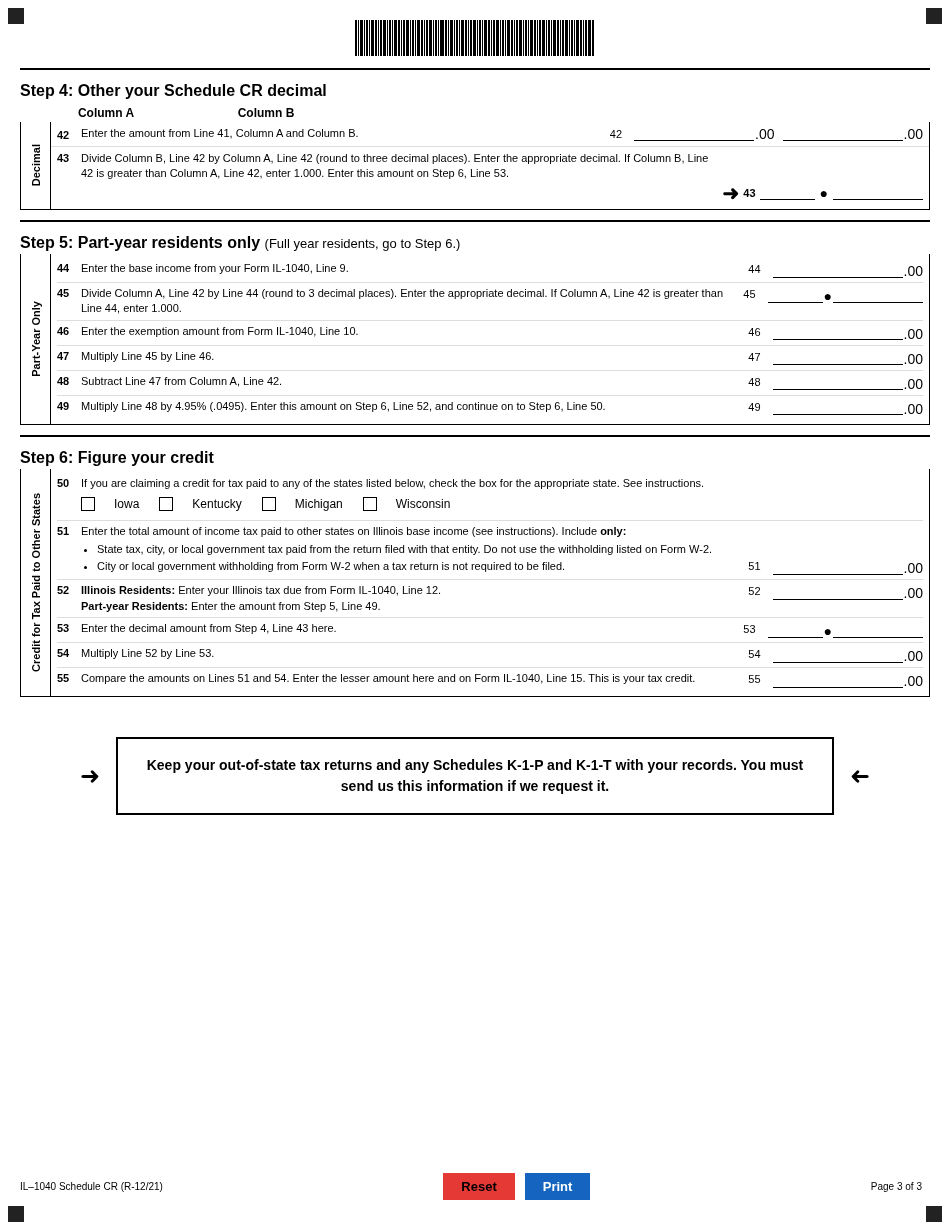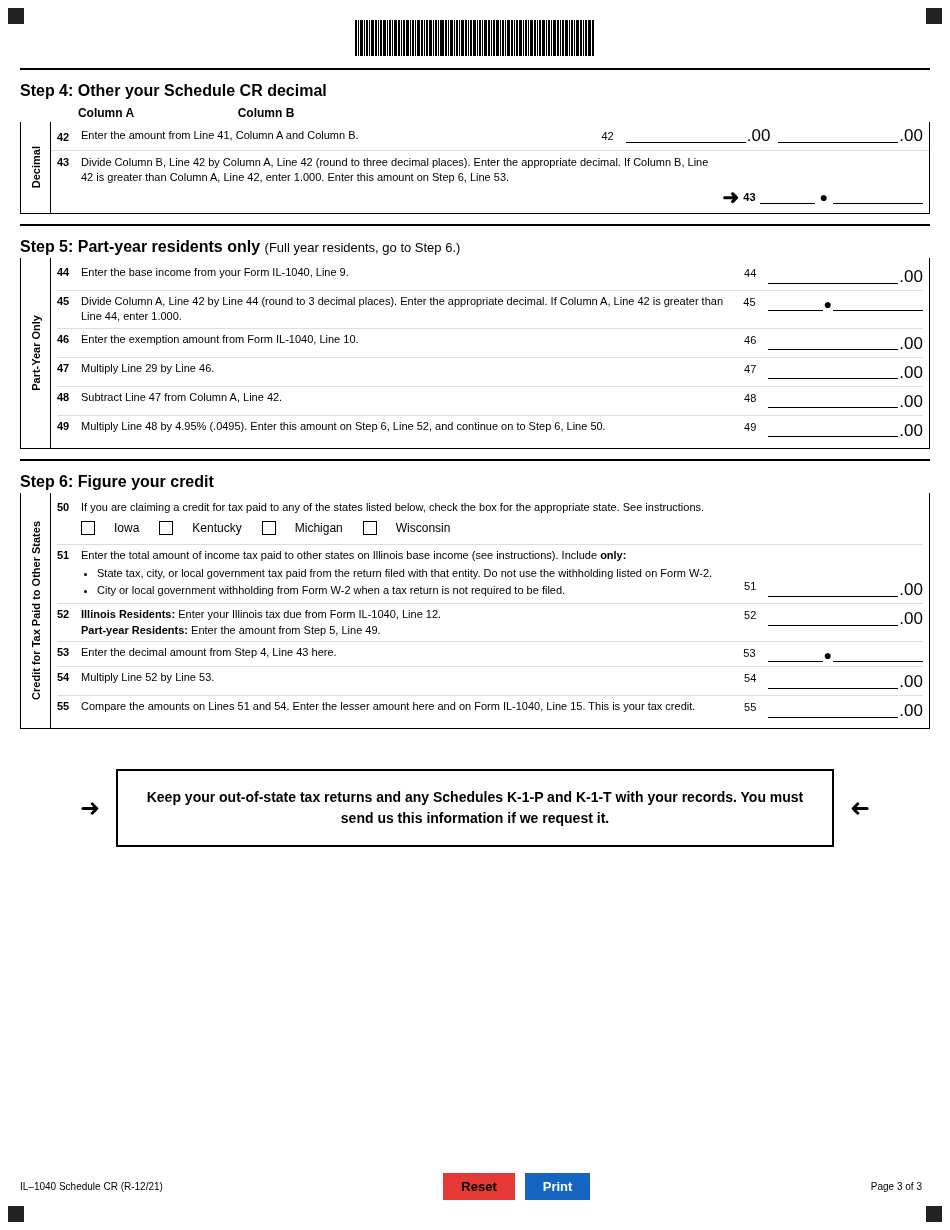--- a/index.html
+++ b/index.html
@@ -246,21 +246,21 @@
       background: #1565c0;
       color: white;
       border: none;
       padding: 6px 18px;
       font-size: 13px;
       font-weight: bold;
       cursor: pointer;
     }
 
     .val-00 {
-      font-size: 17px;
+      font-size: 14px;
       margin-left: 1px;
     }
 
     
     .step4-section {
       border: 1px solid #000;
       border-top: none;
       margin-bottom: 10px;
     }
 
@@ -506,21 +506,21 @@
           <span style="font-size:11px;margin-right:4px;">46</span>
           <div class="field-group">
             <input class="input-field" type="text" style="width: 130px;" value="">
             <span class="val-00">.00</span>
           </div>
         </div>
       </div>
 
       <div class="line-row">
         <span class="line-num">47</span>
-        <span class="line-desc">Multiply Line 29 by Line 46.</span>
+        <span class="line-desc">Multiply Line 45 by Line 46.</span>
         <div class="line-inputs">
           <span style="font-size:11px;margin-right:4px;">47</span>
           <div class="field-group">
             <input class="input-field" type="text" style="width: 130px;" value="">
             <span class="val-00">.00</span>
           </div>
         </div>
       </div>
 
       <div class="line-row">

